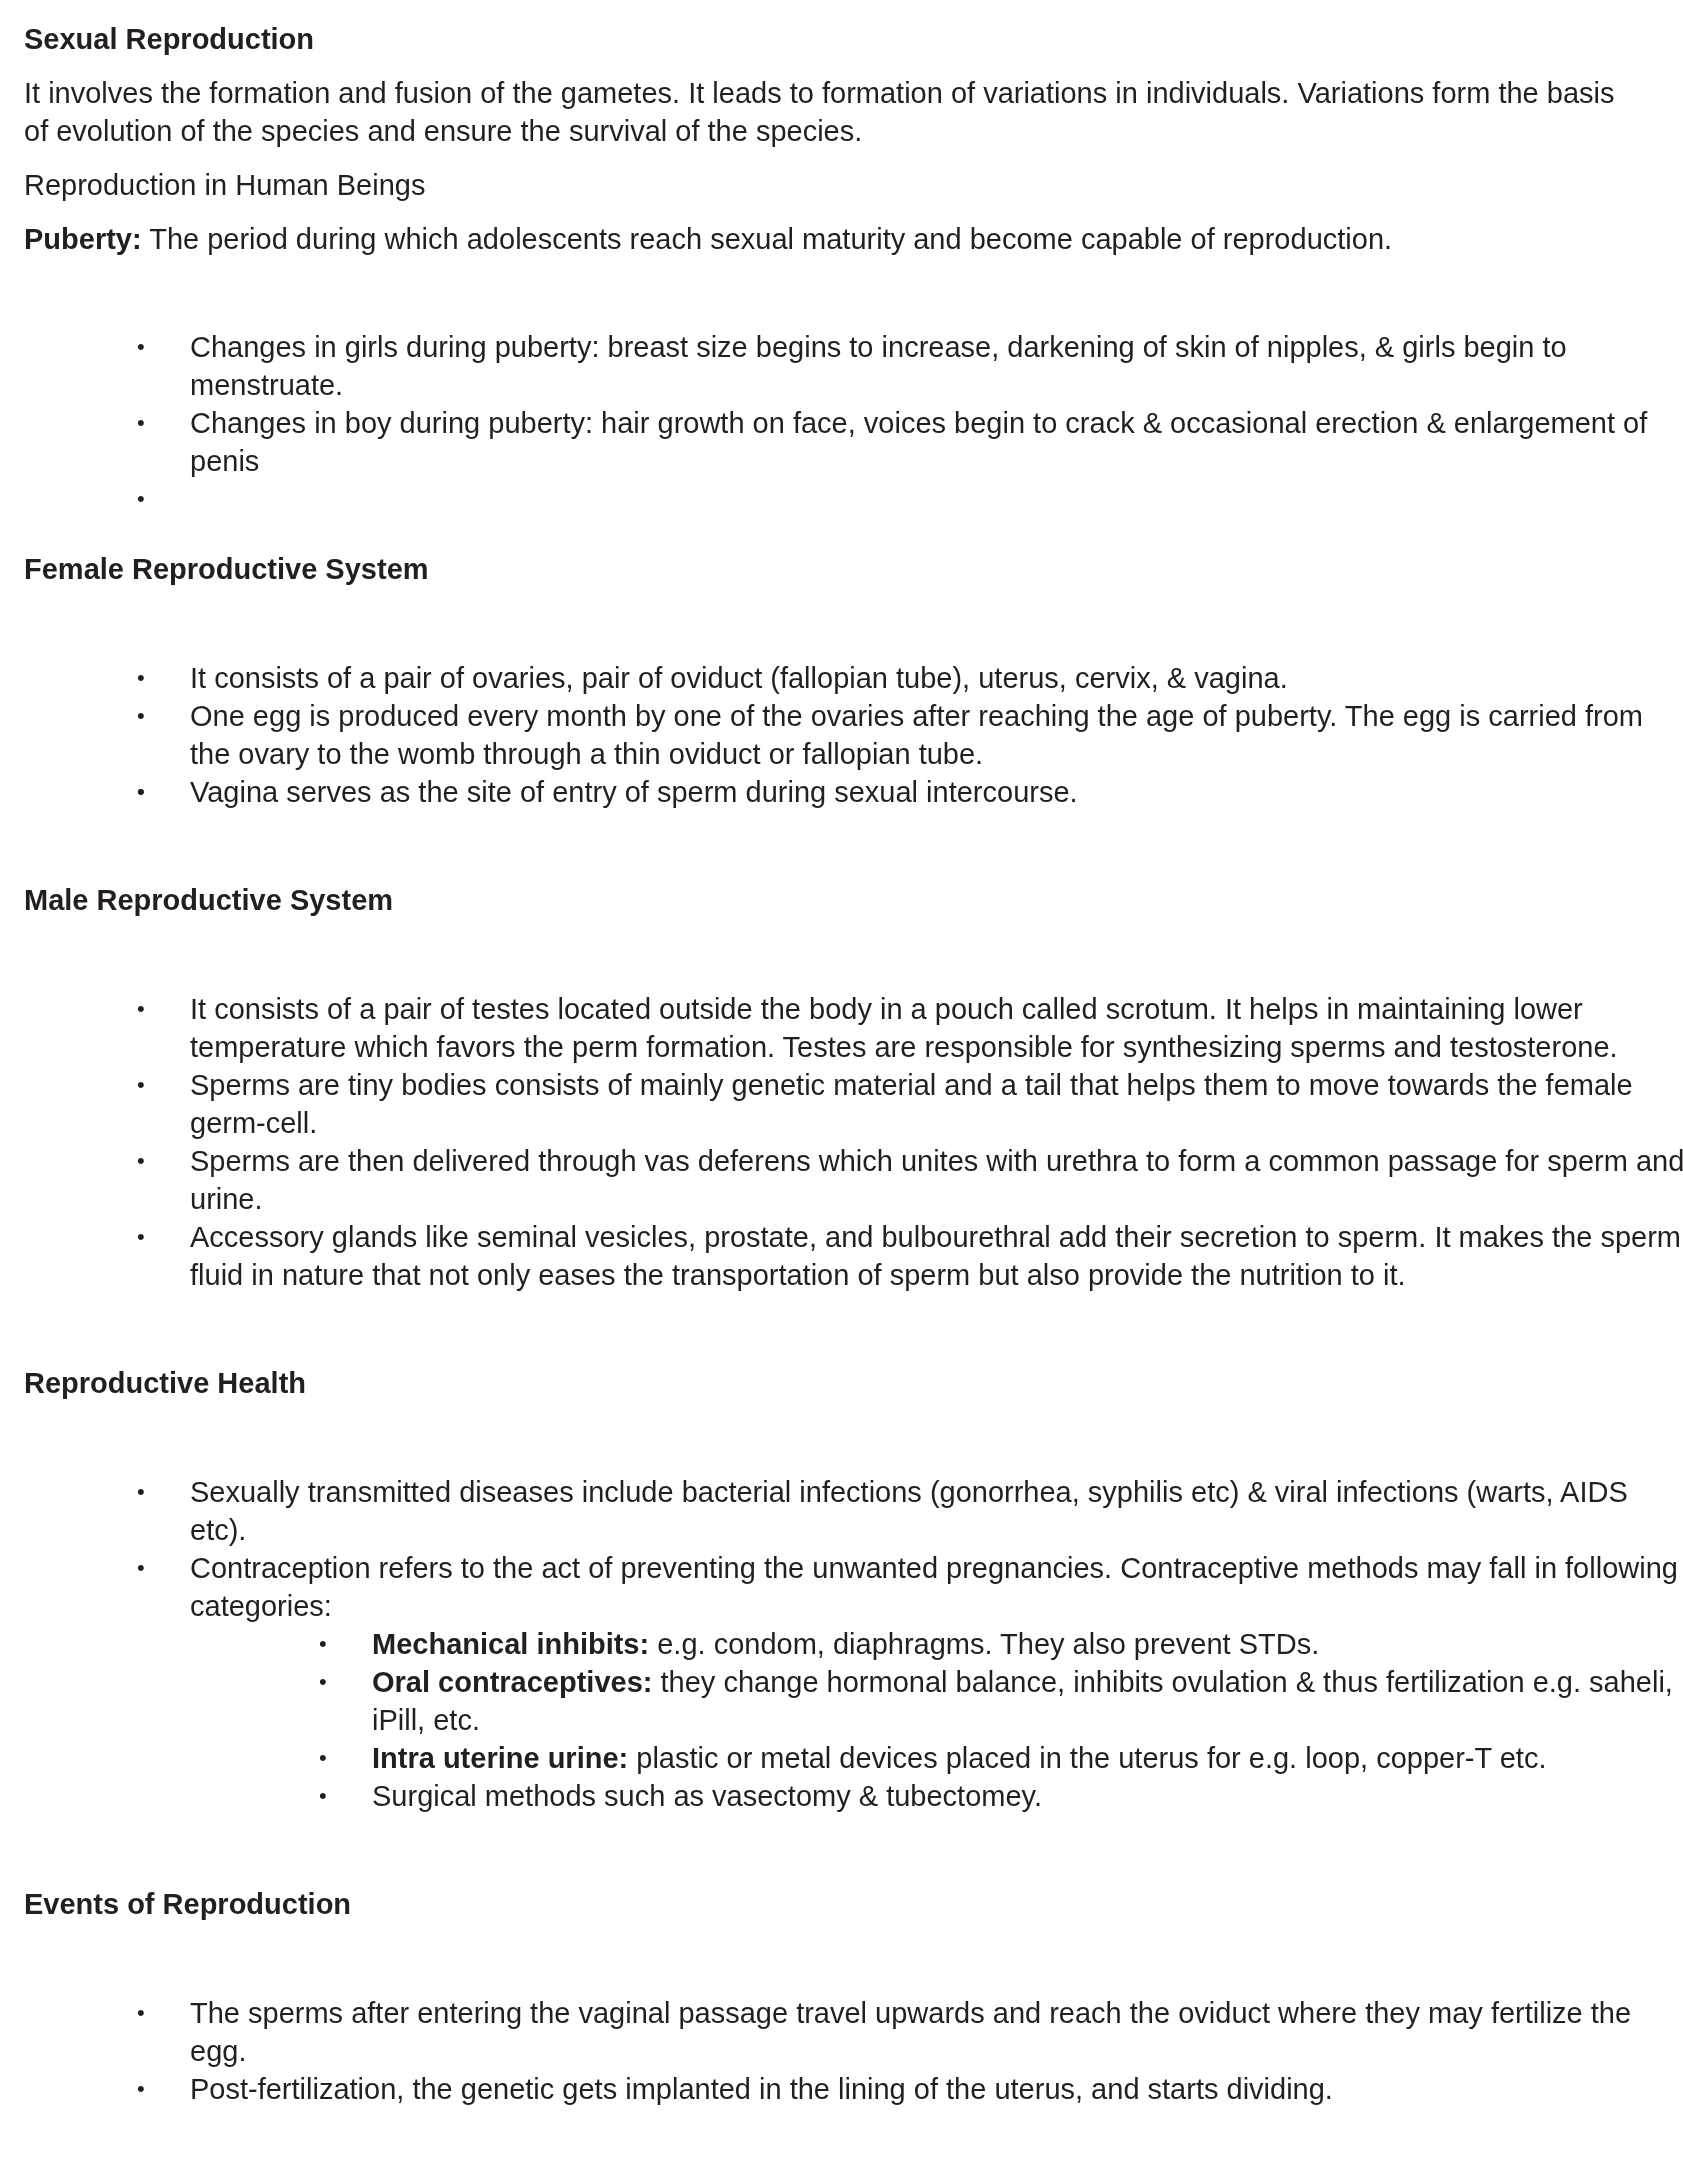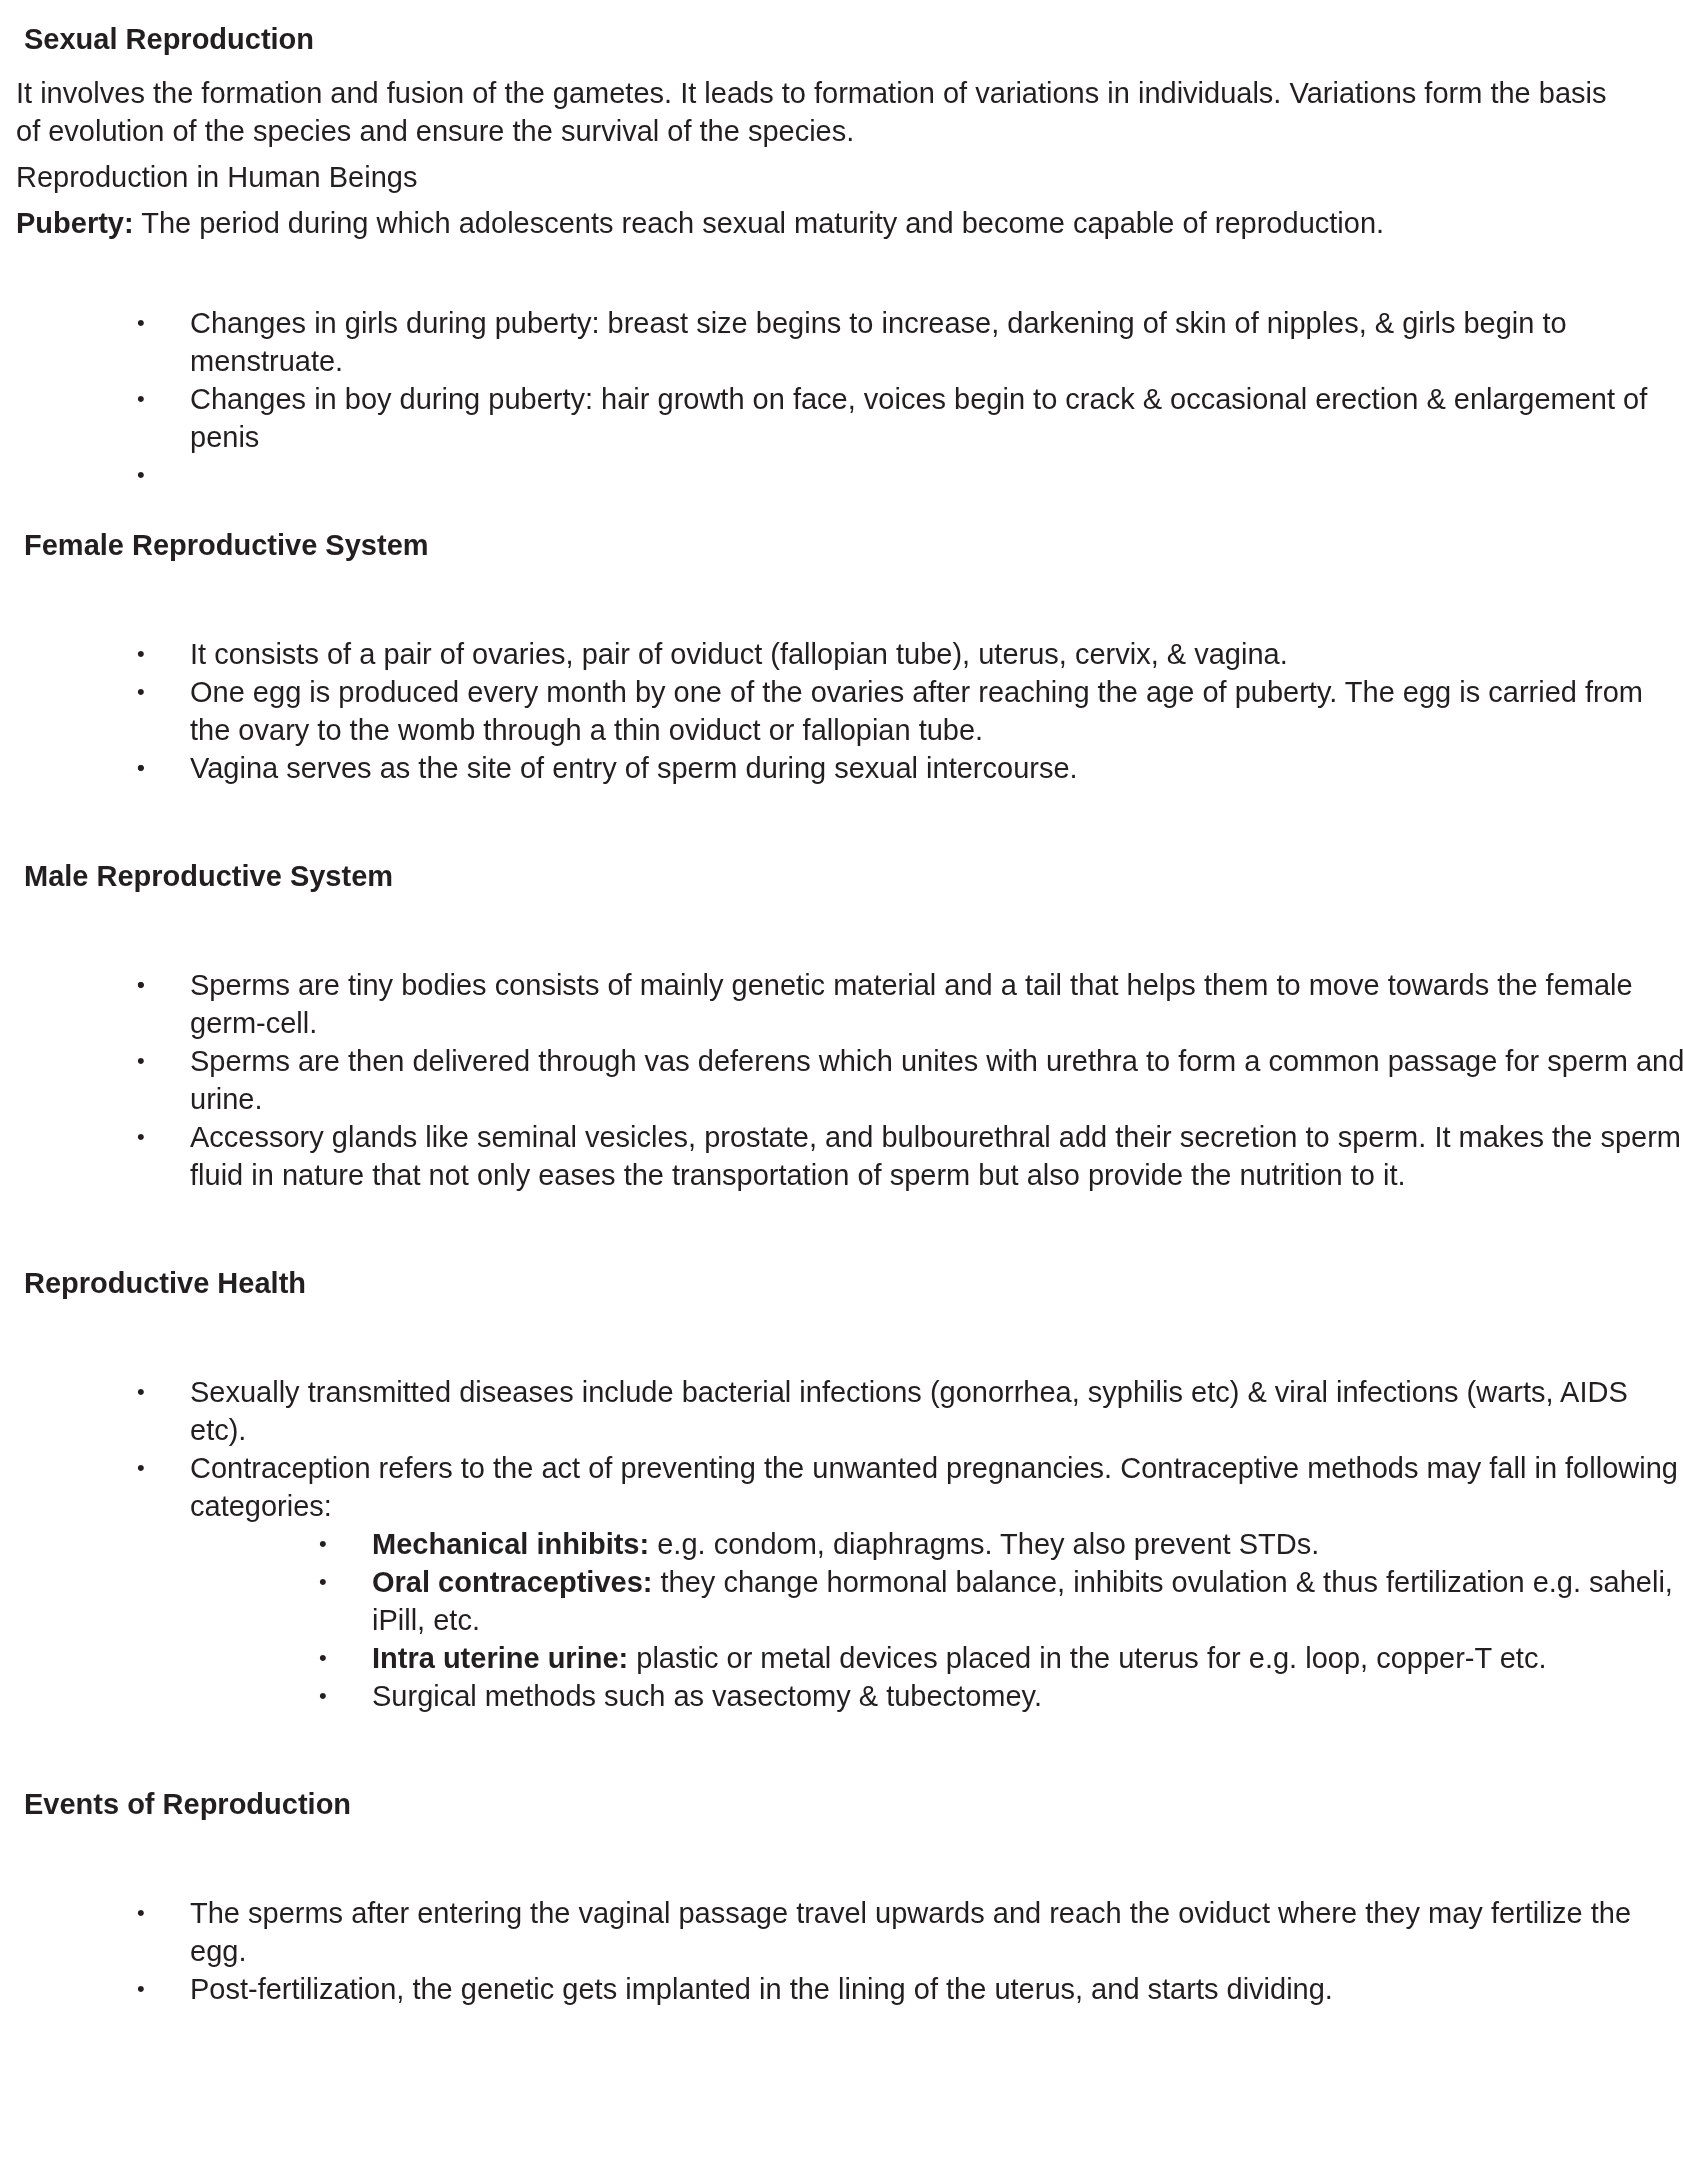--- a/index.html
+++ b/index.html
@@ -5,21 +5,21 @@
   html, body { margin: 0; padding: 0; background: #ffffff; }
   body {
     width: 1683px; height: 2178px; overflow: hidden; position: relative;
     font-family: "Liberation Sans", sans-serif;
     color: #231f20;
     font-size: 29px;
     line-height: 38px;
   }
   .page { position: absolute; left: 8px; top: 4px; width: 1673px; }
   .h { font-weight: bold; margin: 16px; font-size: 29px; line-height: 38px; }
-  p { margin: 8px; }
+  p { margin: 16px; }
   ul { list-style: none; margin: 0; padding: 0; }
   li { position: relative; }
   .l1 { padding-left: 182px; width: 1495px; }
   .l1 > .bullet { position: absolute; left: 129px; top: 0; }
   .l2 { padding-left: 364px; width: 1313px; }
   .l2 > .bullet { position: absolute; left: 311px; top: 0; }
   .bullet { font-size: 22px; }
   .gap-after-intro { height: 54px; }
   .gap-after-list { height: 54px; }
   .gap-after-heading { height: 55px; }
@@ -51,21 +51,21 @@
     <li class="l1"><span class="bullet">•</span><span>It consists of a pair of ovaries, pair of oviduct (fallopian tube), uterus, cervix, &amp; vagina.</span></li>
     <li class="l1"><span class="bullet">•</span><span>One egg is produced every month by one of the ovaries after reaching the age of puberty. The egg is carried from the ovary to the womb through a thin oviduct or fallopian tube.</span></li>
     <li class="l1"><span class="bullet">•</span></li>
     <li class="l1"><span class="bullet">•</span><span>Vagina serves as the site of entry of sperm during sexual intercourse.</span></li>
   </ul>
   <div class="gap-after-list"></div>
 
   <h2 class="h">Male Reproductive System</h2>
   <div class="gap-after-heading"></div>
   <ul>
-    <li class="l1"><span class="bullet">•</span></li>
+    <li class="l1"><span class="bullet">•</span><span>It consists of a pair of testes located outside the body in a pouch called scrotum. It helps in maintaining lower temperature which favors the perm formation. Testes are responsible for synthesizing sperms and testosterone.</span></li>
     <li class="l1"><span class="bullet">•</span><span>Sperms are tiny bodies consists of mainly genetic material and a tail that helps them to move towards the female germ-cell.</span></li>
     <li class="l1"><span class="bullet">•</span><span>Sperms are then delivered through vas deferens which unites with urethra to form a common passage for sperm and urine.</span></li>
     <li class="l1"><span class="bullet">•</span><span>Accessory glands like seminal vesicles, prostate, and bulbourethral add their secretion to sperm. It makes the sperm fluid in nature that not only eases the transportation of sperm but also provide the nutrition to it.</span></li>
   </ul>
   <div class="gap-after-list"></div>
 
   <h2 class="h">Reproductive Health</h2>
   <div class="gap-after-heading"></div>
   <ul>
     <li class="l1"><span class="bullet">•</span><span>Sexually transmitted diseases include bacterial infections (gonorrhea, syphilis etc) &amp; viral infections (warts, AIDS etc).</span></li>

